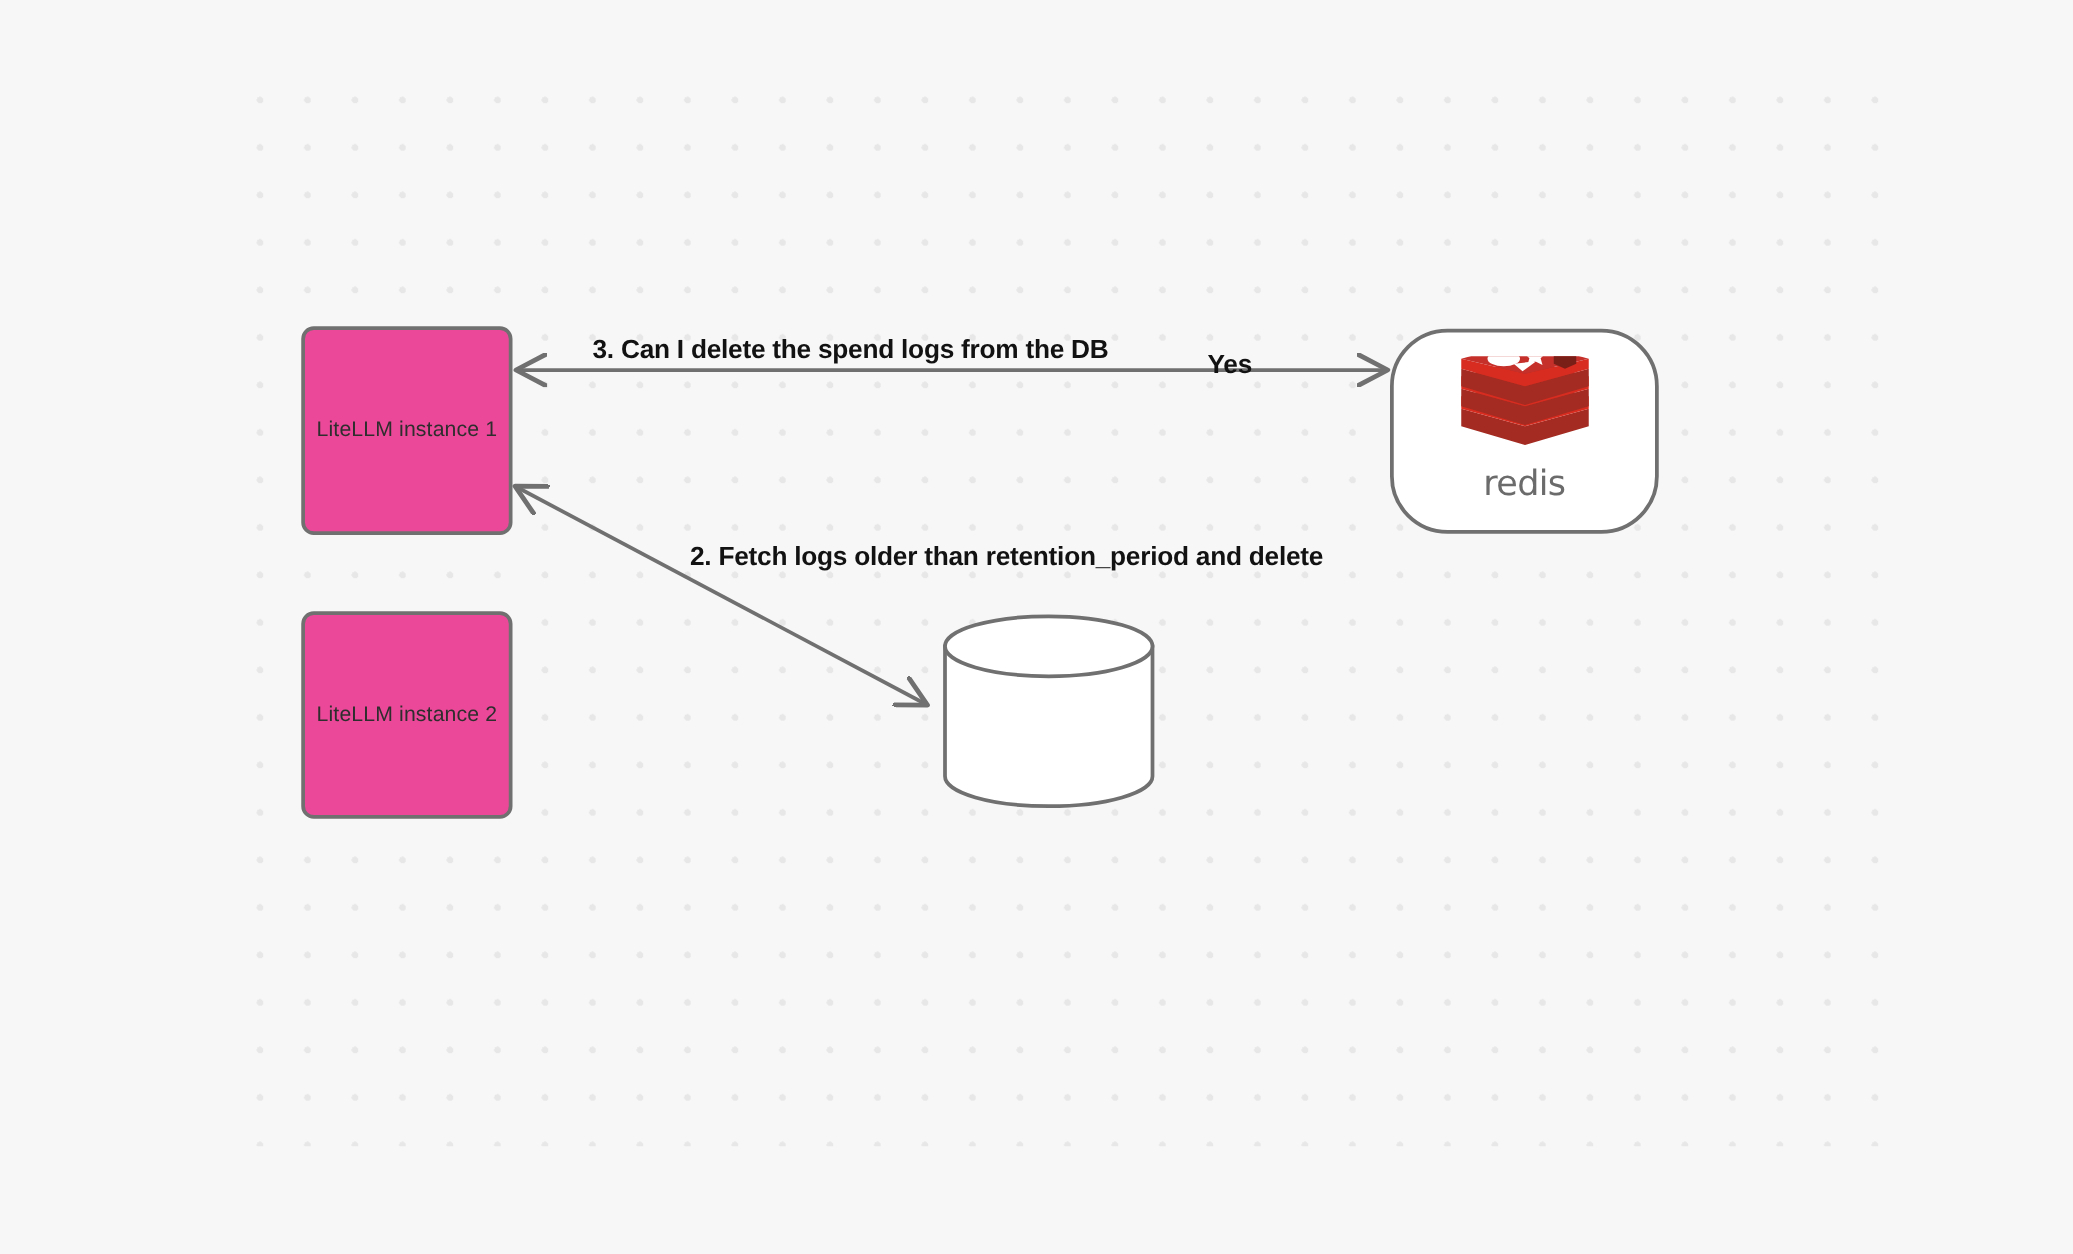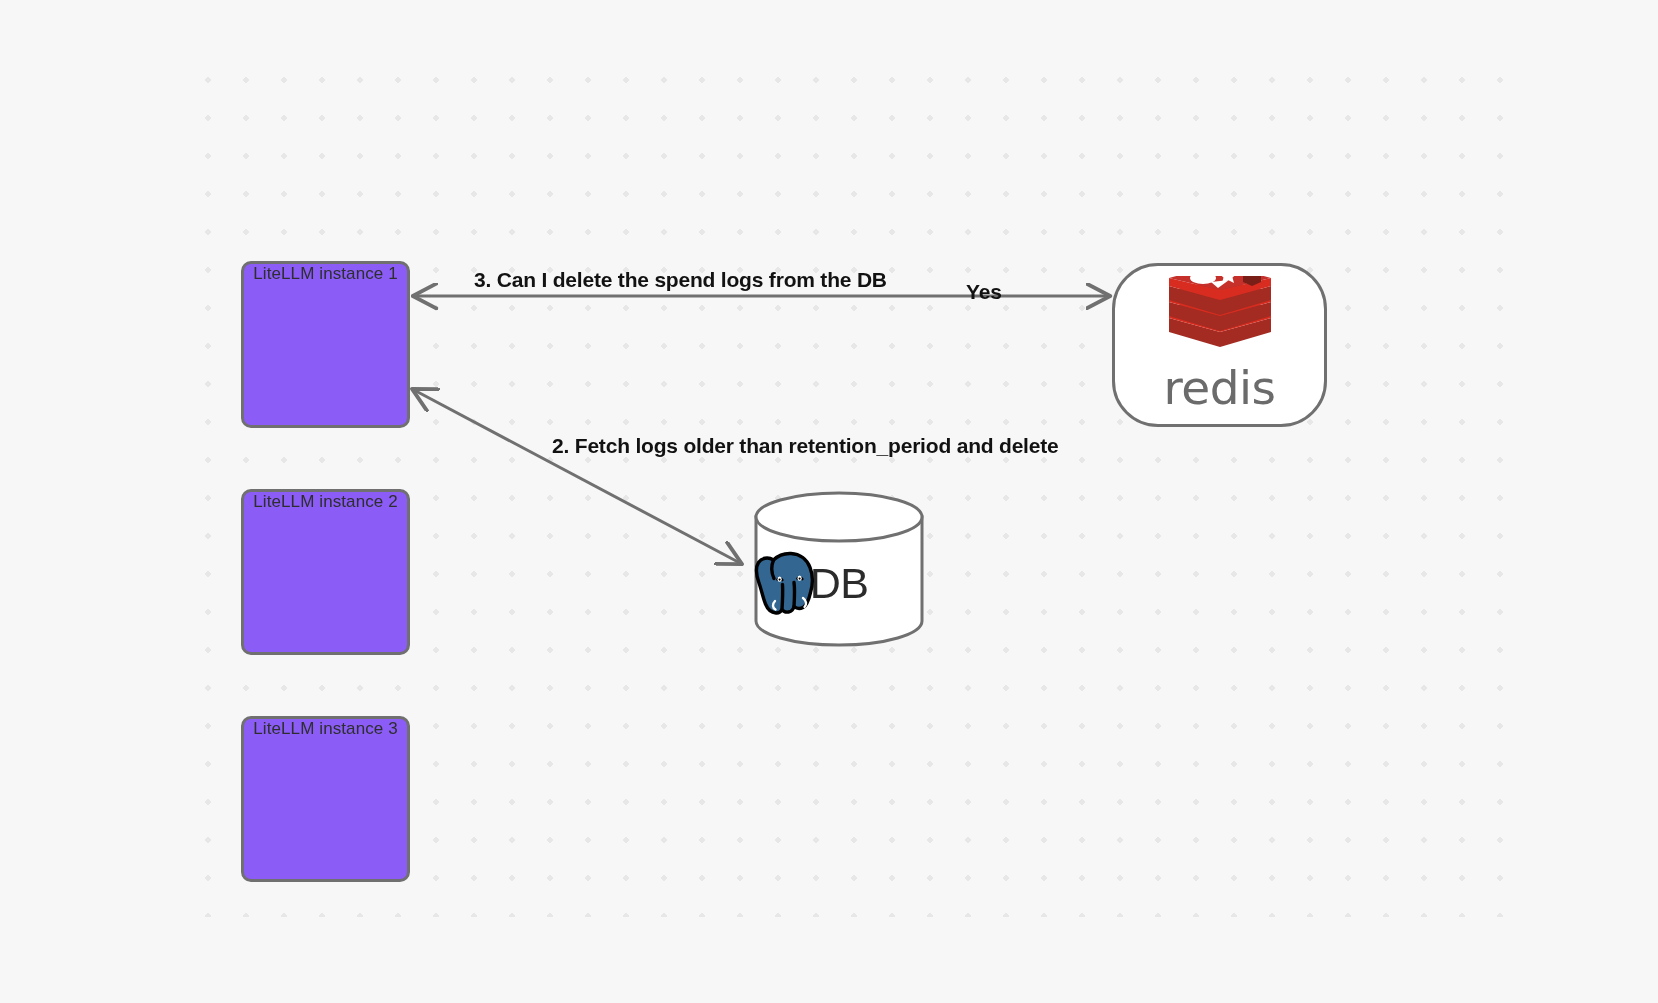--- a/index.html
+++ b/index.html
@@ -23,26 +23,26 @@
     top: 77px;
     width: 1300px;
     height: 840px;
     background-image: radial-gradient(circle at 3px 3px, #e7e7e7 2.6px, rgba(0,0,0,0) 2.8px);
     background-size: 38px 38px;
     pointer-events: none;
   }
   
   .node-box {
     position: absolute;
-    background: #8b5cf6;
+    background: #ec4899;
     border: 3px solid #707070;
     border-radius: 10px;
     box-sizing: border-box;
     display: flex;
-    align-items: flex-start;
+    align-items: center;
     justify-content: center;
   }
   .node-box .node-label {
     font-size: 17px;
     color: #2e2e2e;
     font-family: "Liberation Sans", sans-serif;
     letter-spacing: 0.1px;
     text-align: center;
     line-height: 1.2;
   }
@@ -68,21 +68,21 @@
   }
   #redis-logo-wrap {
     display: flex;
     flex-direction: column;
     align-items: center;
     justify-content: center;
     transform: translateY(-2px);
   }
   .redis-wordmark {
     font-family: "DejaVu Sans", sans-serif;
-    font-size: 47px;
+    font-size: 28px;
     font-weight: 400;
     color: #6b6b6b;
     letter-spacing: -0.5px;
     line-height: 1;
     margin-top: 2px;
   }
 
   
   #db-node {
     position: absolute;
@@ -167,23 +167,20 @@
   <div class="edge-label" id="edge-label-2">2.  Fetch logs older than retention_period and delete</div>
 
   <div class="node-box" id="litellm-instance-1">
     <span class="node-label">LiteLLM instance 1</span>
   </div>
 
   <div class="node-box" id="litellm-instance-2">
     <span class="node-label">LiteLLM instance 2</span>
   </div>
 
-  <div class="node-box" id="litellm-instance-3">
-    <span class="node-label">LiteLLM instance 3</span>
-  </div>
 
   <div id="redis-node">
     <div id="redis-logo-wrap">
       <svg width="110" height="86" viewBox="0 0 110 86" xmlns="http://www.w3.org/2000/svg">
 
         <path d="M55 56 L106 42 L106 56 L55 71 L4 56 L4 42 Z" fill="#a32b21"></path>
         <path d="M55 46 L106 32 L106 42 L55 56 L4 42 L4 32 Z" fill="#d82c20"></path>
         <path d="M4 32 L55 18 L106 32 L55 46 Z" fill="#b92d22"></path>
 
         <path d="M55 40 L106 26 L106 40 L55 55 L4 40 L4 26 Z" fill="#a32b21"></path>
@@ -203,44 +200,15 @@
       <div class="redis-wordmark">redis</div>
     </div>
   </div>
 
   <div id="db-node">
     <svg width="172" height="158" viewBox="0 0 172 158" xmlns="http://www.w3.org/2000/svg">
       <path d="M3 27 L3 131 A 83 24 0 0 0 169 131 L169 27 Z" fill="#ffffff" stroke="#707070" stroke-width="3"></path>
       <ellipse cx="86" cy="27" rx="83" ry="24" fill="#ffffff" stroke="#707070" stroke-width="3"></ellipse>
     </svg>
 
-    <div id="db-logo-row">
-      <svg width="72" height="74" viewBox="0 0 72 74" xmlns="http://www.w3.org/2000/svg">
-        <g stroke="#000000" stroke-width="3.4" stroke-linecap="round" stroke-linejoin="round">
-
-          <path d="M57.5 46.5 C60 38 60 29 57 21.5 C54 13.5 47 8 38 7.5
-                   C31 7.2 25 9.5 20.5 14 C15 10.5 8.5 12 5.5 16.5
-                   C2 22 3.5 30 6 37 C8.5 44 10 52 12.5 58
-                   C14.5 63 18 66.5 23 67 C26 67.3 28 65.5 29 63.5
-                   C30.5 65.5 33 66.5 35.5 66 C38.5 65.4 40.5 63 41 60.5
-                   C43.5 62.5 47 63 50 61.5 C54 59.5 56 53 57.5 46.5 Z" fill="#336791"></path>
-
-          <path d="M20.5 14 C18 20 18.5 27 21 32.5" fill="none"></path>
-
-          <path d="M29 63.5 C29.5 55 30 46 29.5 38.5" fill="none"></path>
-          <path d="M41 60.5 C41.5 52 42 44 41 36.5" fill="none"></path>
-
-          <path d="M24.5 33.5 C26.2 32.4 28.2 32.6 29.3 34" fill="#ffffff" stroke-width="2.6"></path>
-          <path d="M44.5 32.5 C46.2 31.4 48.2 31.6 49.3 33" fill="#ffffff" stroke-width="2.6"></path>
-        </g>
-        <ellipse cx="26.6" cy="33.2" rx="2.1" ry="2.6" fill="#ffffff"></ellipse>
-        <ellipse cx="46.6" cy="32.2" rx="2.1" ry="2.6" fill="#ffffff"></ellipse>
-        <circle cx="26.6" cy="33.6" r="1.1" fill="#000000"></circle>
-        <circle cx="46.6" cy="32.6" r="1.1" fill="#000000"></circle>
-
-        <path d="M22 55 C19 58 19.5 62 22.5 63.5" fill="none" stroke="#ffffff" stroke-width="2.4" stroke-linecap="round"></path>
-        <path d="M50 52 C53.5 54.5 54 58.5 51.5 61" fill="none" stroke="#ffffff" stroke-width="2.4" stroke-linecap="round"></path>
-      </svg>
-      <span class="db-text">DB</span>
-    </div>
   </div>
 
 </div>
 
 </body></html>

